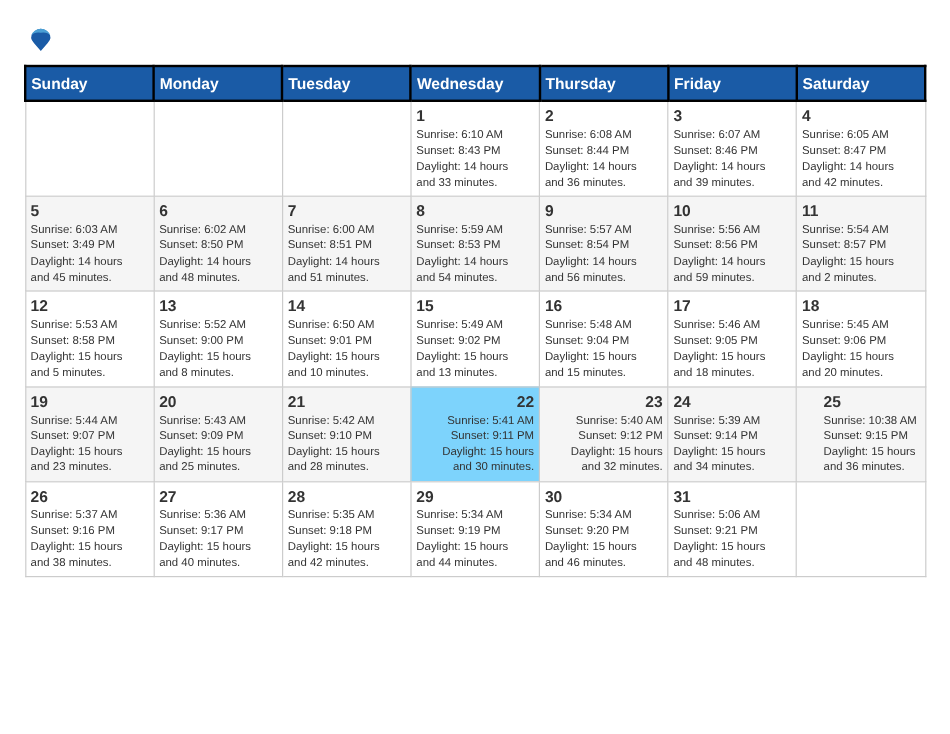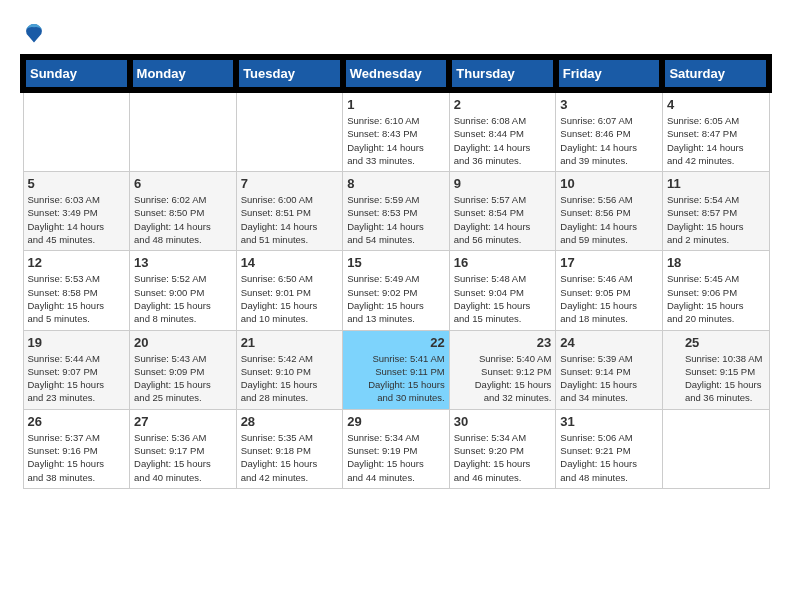--- a/index.html
+++ b/index.html
@@ -52,21 +52,21 @@
       border-collapse: collapse;
       font-size: 10.5px;
     }
     .calendar th {
       background: #1a5ba6;
       color: #fff;
       padding: 6px 4px;
       text-align: left;
       font-size: 13px;
       font-weight: bold;
-      border: 6px solid #000000;
+      border: 2px solid #000000;
     }
     .calendar td {
       border: 1px solid #ccc;
       vertical-align: top;
       padding: 4px;
       width: calc(100% / 7);
       min-height: 80px;
       background: #fff;
     }
     .calendar tr:nth-child(even) td {

